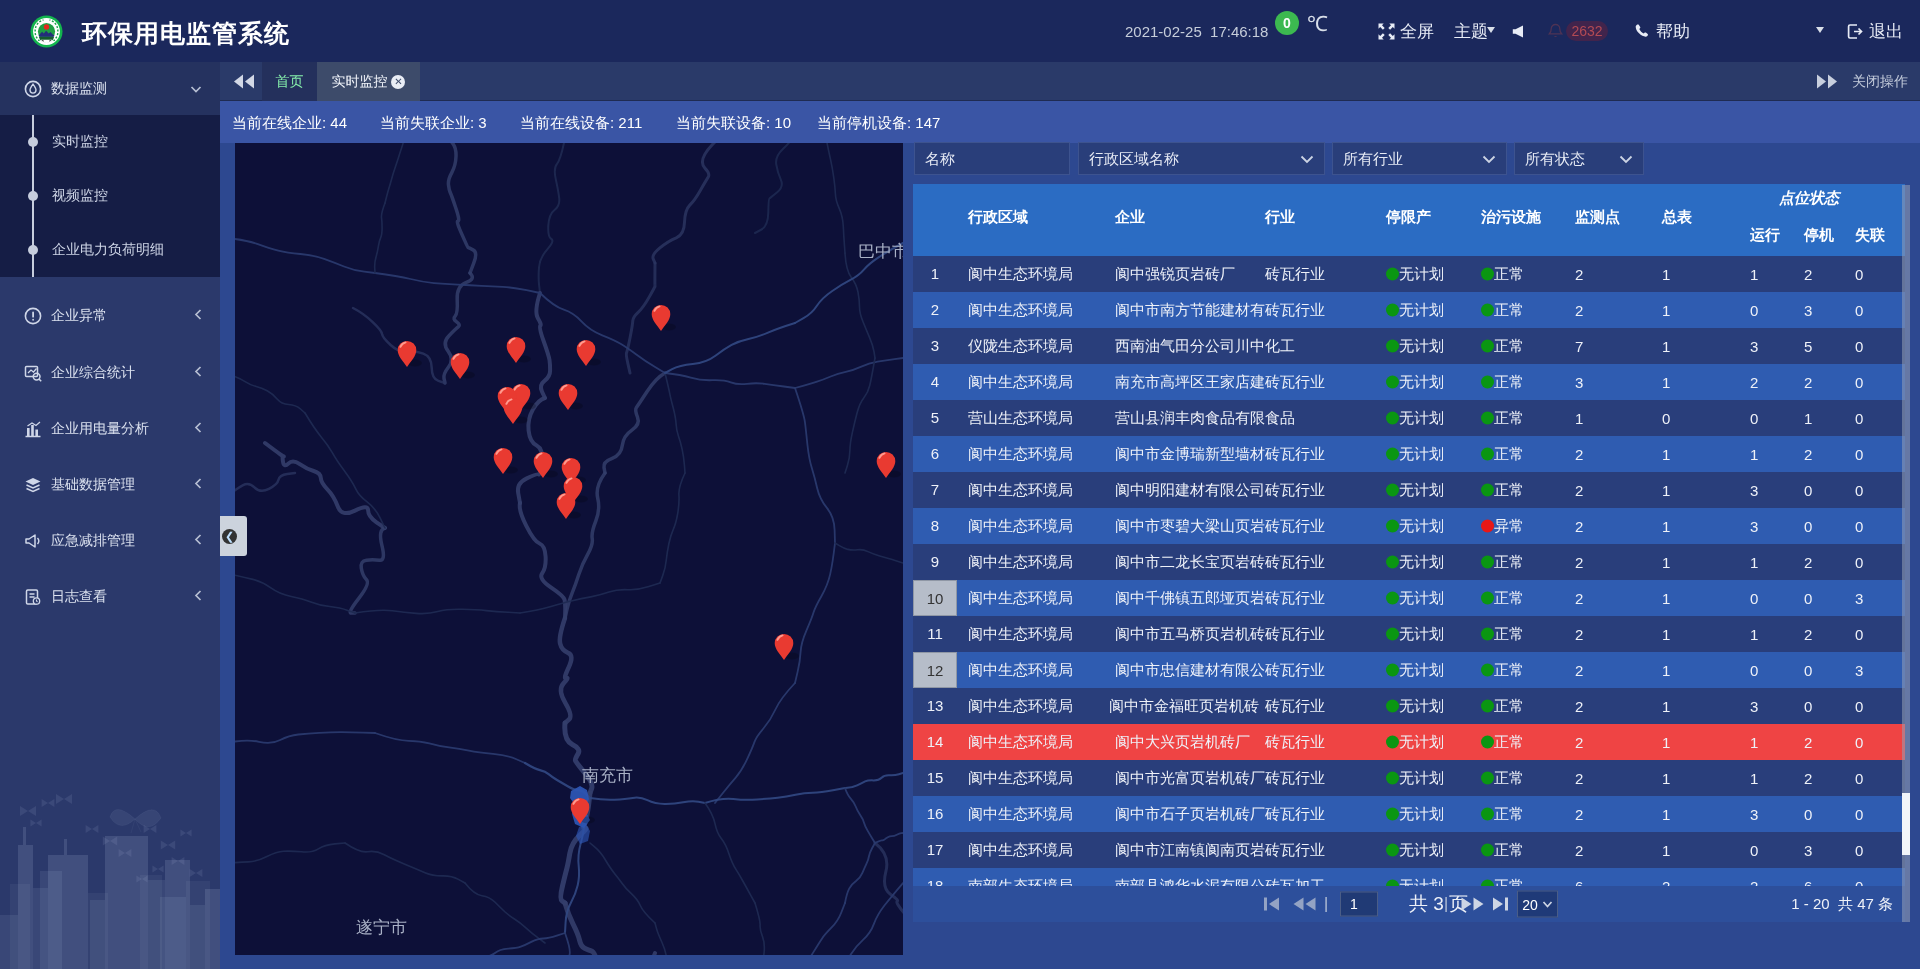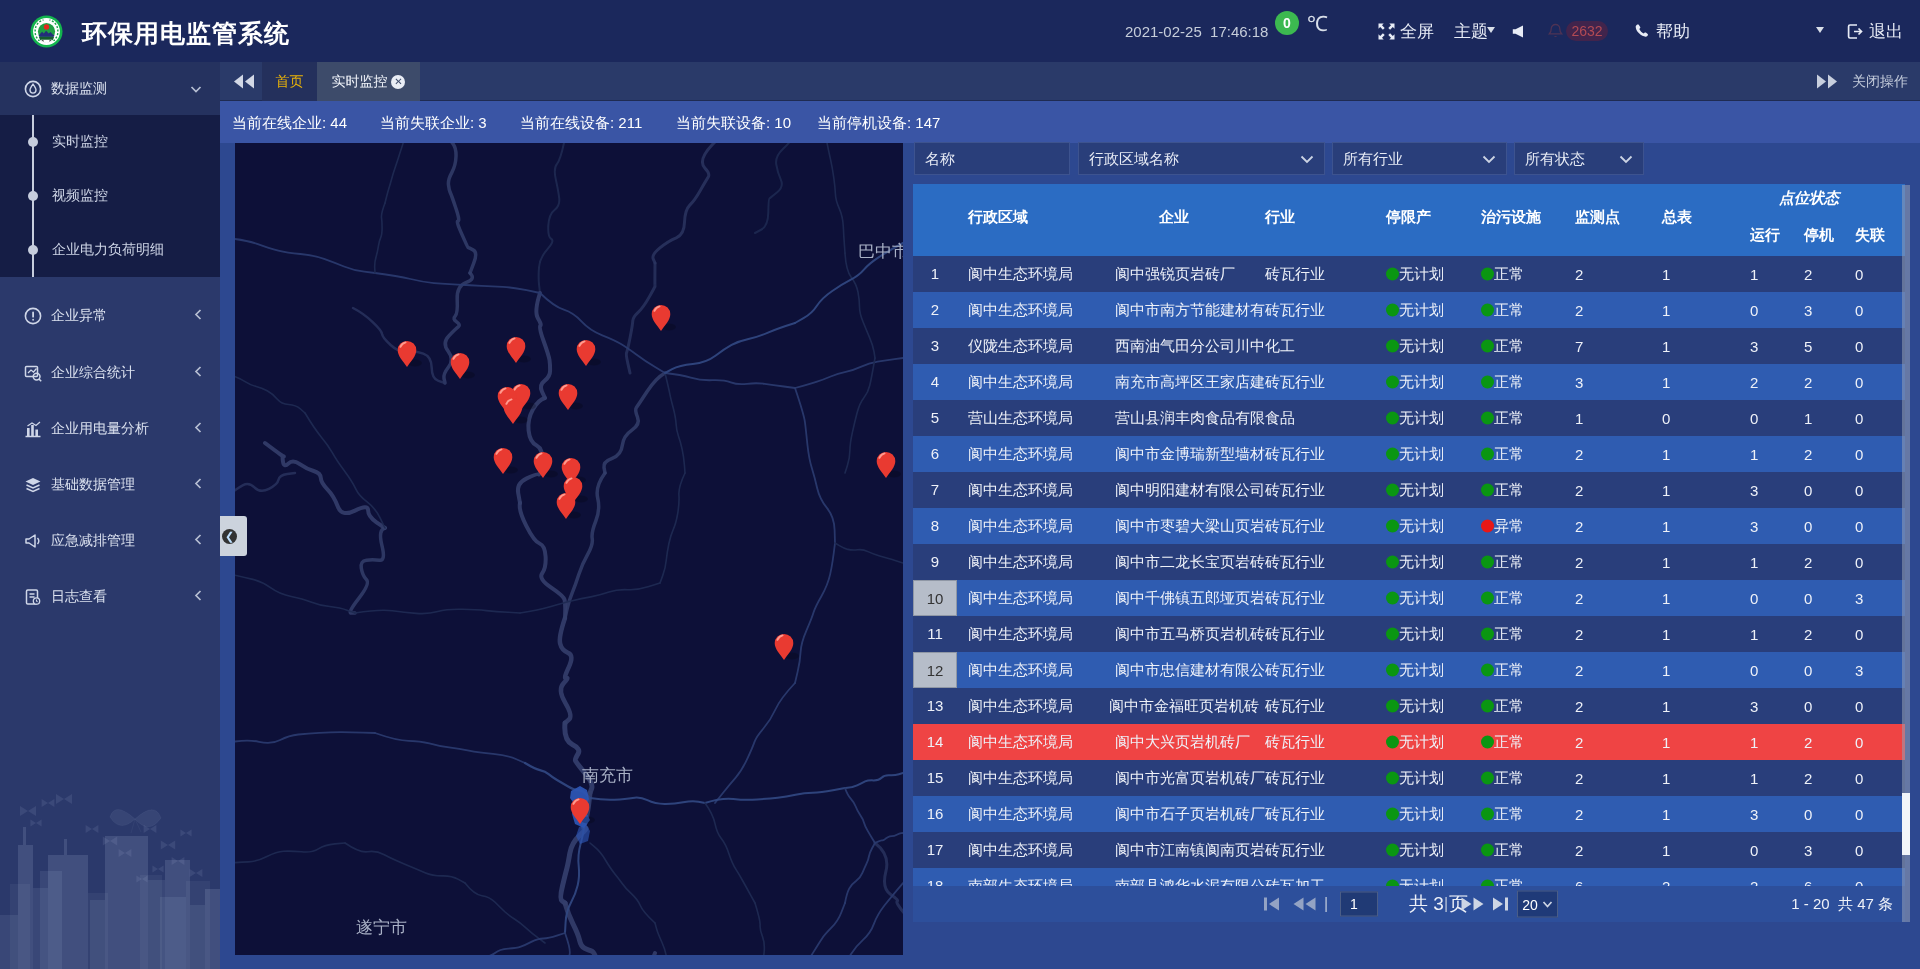--- a/index.html
+++ b/index.html
@@ -230,21 +230,21 @@
 <div class="sdot" style="top:183px;"></div>
 <div class="sitem" style="top:188px;">企业电力负荷明细</div>
 </div>
 <div class="tabbar">
 <div style="position:absolute;left:13px;top:12px;"><svg width="22" height="15" viewBox="0 0 22 15">
         <g fill="#d2d8e6">
           <path d="M10 0.5 L1 7.5 L10 14.5 z"></path>
           <path d="M21 0.5 L12 7.5 L21 14.5 z"></path>
         </g>
       </svg></div>
-<div class="tab" style="left:42px;width:55px;background:#24305c;color:#eab308;">首页</div>
+<div class="tab" style="left:42px;width:55px;background:#24305c;color:#86efac;">首页</div>
 <div class="tab" style="left:97px;width:103px;background:#3d4b6a;color:#f2f5fb;">实时监控 <span style="display:inline-block;width:14px;height:14px;border-radius:50%;background:#e9edf5;color:#3d4b6a;font-size:10px;line-height:14px;vertical-align:1px;">✕</span></div>
 <div style="position:absolute;left:1596px;top:12px;"><svg width="22" height="15" viewBox="0 0 22 15">
         <g fill="#c8cfde">
           <path d="M1 0.5 L10 7.5 L1 14.5 z"></path>
           <path d="M12 0.5 L21 7.5 L12 14.5 z"></path>
         </g>
       </svg></div>
 <div style="position:absolute;left:1632px;top:11px;color:#c3cbdb;font-size:14px;">关闭操作</div>
 </div>
 <div class="statsbar">
@@ -390,21 +390,21 @@
           <path d="M1.5 1.5 L7 7 L12.5 1.5" fill="none" stroke="#ccd4e4" stroke-width="1.8"></path>
         </svg></span></div>
 <div class="fbox" style="left:419px;width:175px;">所有行业<span class="ch" style="top:12px;"><svg width="14" height="9" viewBox="0 0 14 9">
           <path d="M1.5 1.5 L7 7 L12.5 1.5" fill="none" stroke="#ccd4e4" stroke-width="1.8"></path>
         </svg></span></div>
 <div class="fbox" style="left:601px;width:130px;">所有状态<span class="ch" style="top:12px;"><svg width="14" height="9" viewBox="0 0 14 9">
           <path d="M1.5 1.5 L7 7 L12.5 1.5" fill="none" stroke="#ccd4e4" stroke-width="1.8"></path>
         </svg></span></div>
 <div class="thead">
 <div class="th" style="left:55px;top:24px;">行政区域</div>
-<div class="th" style="left:202px;top:24px;margin-left:44px;">企业</div>
+<div class="th" style="left:202px;top:24px;">企业</div>
 <div class="th" style="left:352px;top:24px;">行业</div>
 <div class="th" style="left:473px;top:24px;">停限产</div>
 <div class="th" style="left:568px;top:24px;">治污设施</div>
 <div class="th" style="left:662px;top:24px;">监测点</div>
 <div class="th" style="left:749px;top:24px;">总表</div>
 <div class="th" style="left:866px;top:5px;font-style:italic;">点位状态</div>
 <div class="th" style="left:837px;top:42px;">运行</div>
 <div class="th" style="left:891px;top:42px;">停机</div>
 <div class="th" style="left:942px;top:42px;">失联</div>
 </div>

